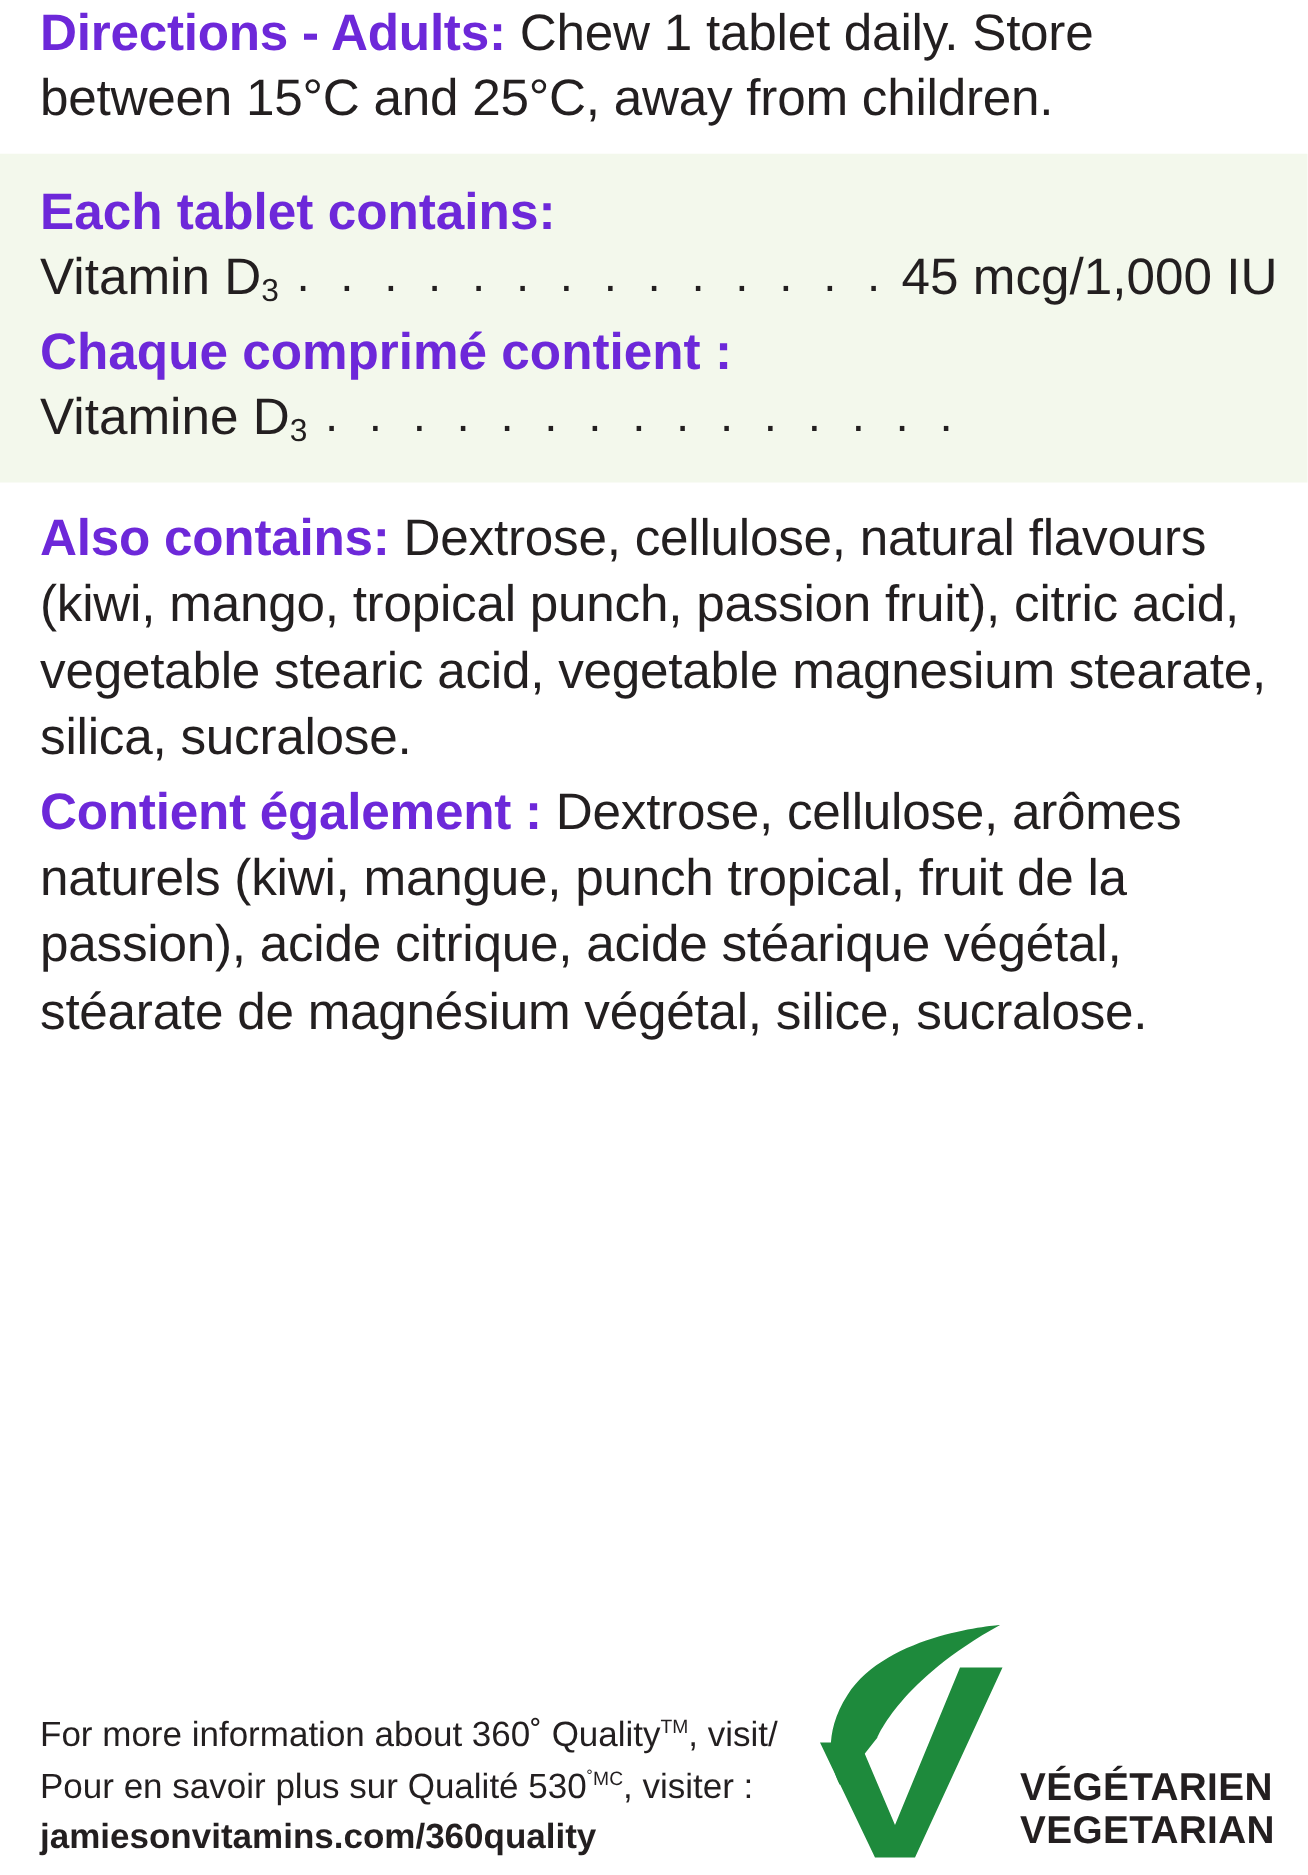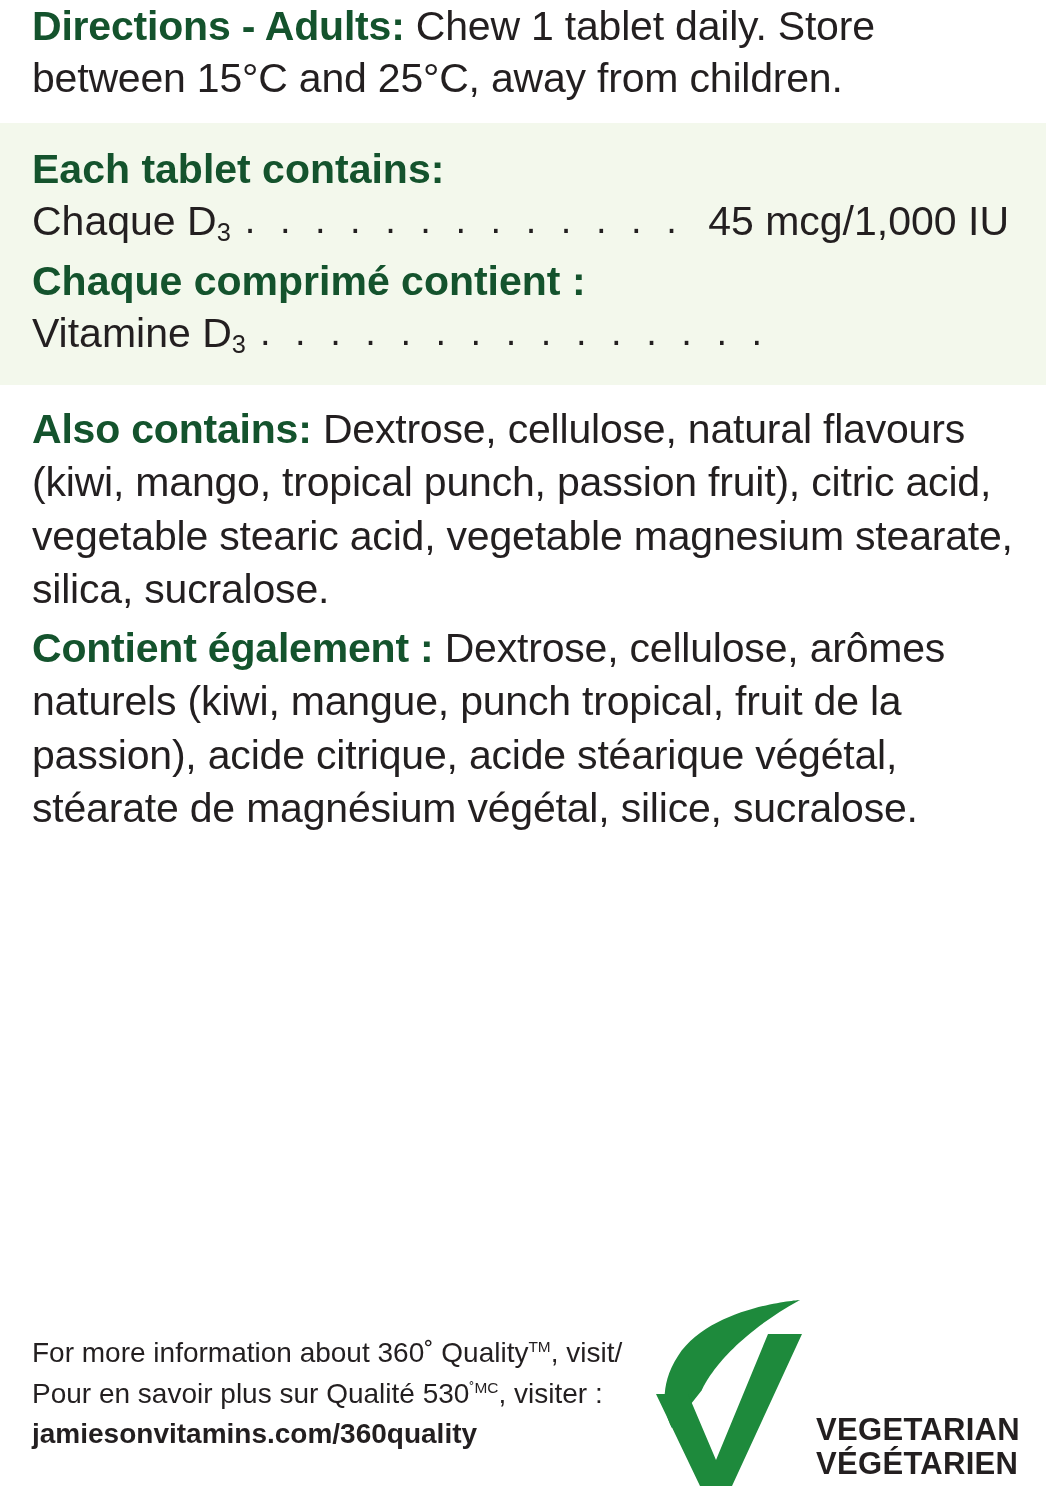--- a/index.html
+++ b/index.html
@@ -15,21 +15,21 @@
     overflow: hidden;
     position: relative;
   }
   .label {
     width: 1046px;
     height: 1500px;
     box-sizing: border-box;
     position: relative;
   }
 
-  .green { color: #14532d; font-weight: bold; }
+  .green { color: #6d28d9; font-weight: bold; }
 
   
   .section-directions {
     padding: 0 32px 18px 32px;
     box-sizing: border-box;
   }
   .section-directions p {
     margin: 0;
     font-size: 41px;
     line-height: 1.28;
@@ -38,21 +38,21 @@
   .section-directions p.fr {
     margin-top: 4px;
   }
   .dir-line {
     padding-top: 0;
   }
 
   
   .section-contains {
     background: #f3f8ec;
-    padding: 22px 37px 26px 32px;
+    padding: 22px 24px 26px 32px;
     box-sizing: border-box;
   }
   .section-contains .heading {
     font-size: 41px;
     line-height: 1.2;
     margin: 0 0 2px 0;
   }
   .nutrient-row {
     display: flex;
     align-items: baseline;
@@ -102,21 +102,21 @@
 
   
   .footer {
     position: absolute;
     left: 0;
     bottom: 0;
     width: 1040px;
     padding: 0 20px 10px 32px;
     box-sizing: border-box;
     display: flex;
-    align-items: center;
+    align-items: flex-end;
     justify-content: space-between;
   }
   .footer-text {
     font-size: 28px;
     line-height: 1.45;
     max-width: 720px;
   }
   .footer-text div { white-space: nowrap; }
   .footer-text .url { font-weight: bold; }
   sup { font-size: 0.55em; vertical-align: super; }
@@ -147,21 +147,21 @@
 <div class="label">
 
   <div class="section-directions">
     <p class="dir-line"><span class="green">Directions - Adults:</span><span> Chew 1 tablet daily. Store between 15°C and 25°C, away from children.</span></p>
   </div>
 
   <div class="section-contains">
     <p class="heading green">Each tablet contains:</p>
 
     <div class="nutrient-row">
-      <span class="nutrient-name"><span>Chaque D</span><sub>3</sub></span>
+      <span class="nutrient-name"><span>Vitamin D</span><sub>3</sub></span>
       <span class="dots">. . . . . . . . . . . . . . .</span>
       <span class="nutrient-value">45 mcg/1,000 IU</span>
     </div>
 
     <p class="heading green heading-fr">Chaque comprimé contient :</p>
 
     <div class="nutrient-row">
       <span class="nutrient-name"><span>Vitamine D</span><sub>3</sub></span>
       <span class="dots">. . . . . . . . . . . . . . .</span>
     </div>
@@ -180,19 +180,19 @@
     </div>
 
     <div class="veg-badge">
       <div class="veg-leaf">
         <svg width="160" height="190" viewBox="0 0 160 190" xmlns="http://www.w3.org/2000/svg">
           <path d="M150 2 C150 2 60 8 28 58 C2 98 22 130 22 130 L52 92 C52 92 70 46 150 2 Z" fill="#1e8a3c"></path>
           <path d="M6 96 L38 96 L66 162 L118 36 L152 36 L82 188 L50 188 Z" fill="#1e8a3c"></path>
         </svg>
       </div>
       <div class="veg-words">
+        <div>VÉGÉTARIEN</div>
         <div>VEGETARIAN</div>
-        <div>VÉGÉTARIEN</div>
       </div>
     </div>
   </div>
 
 </div>
 
 </body></html>

